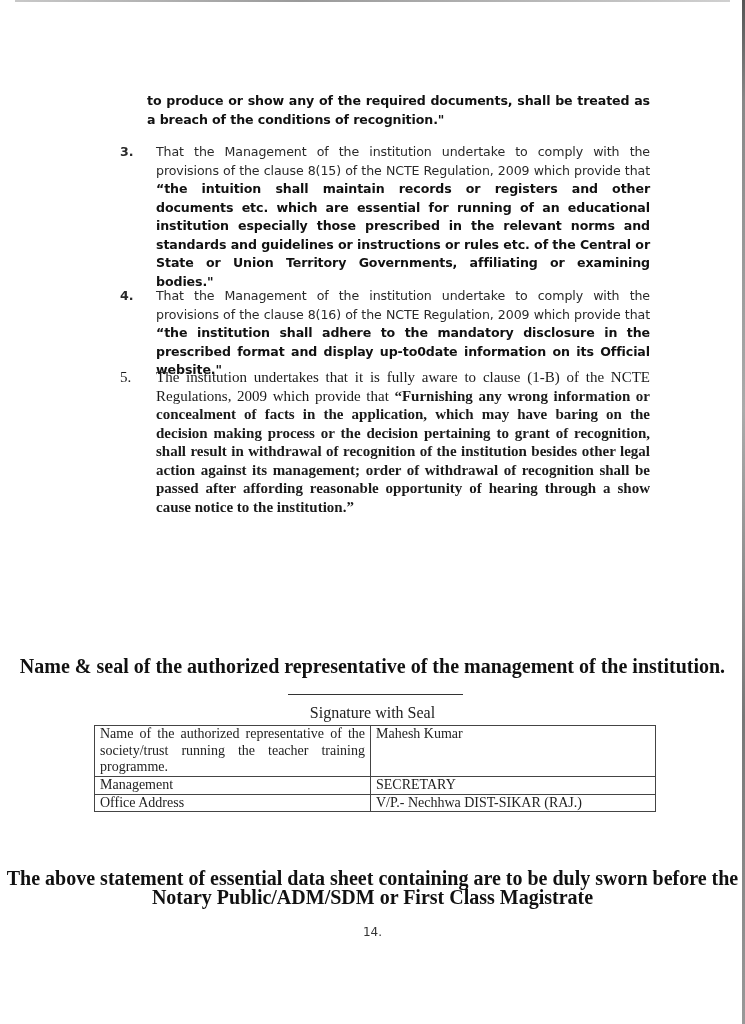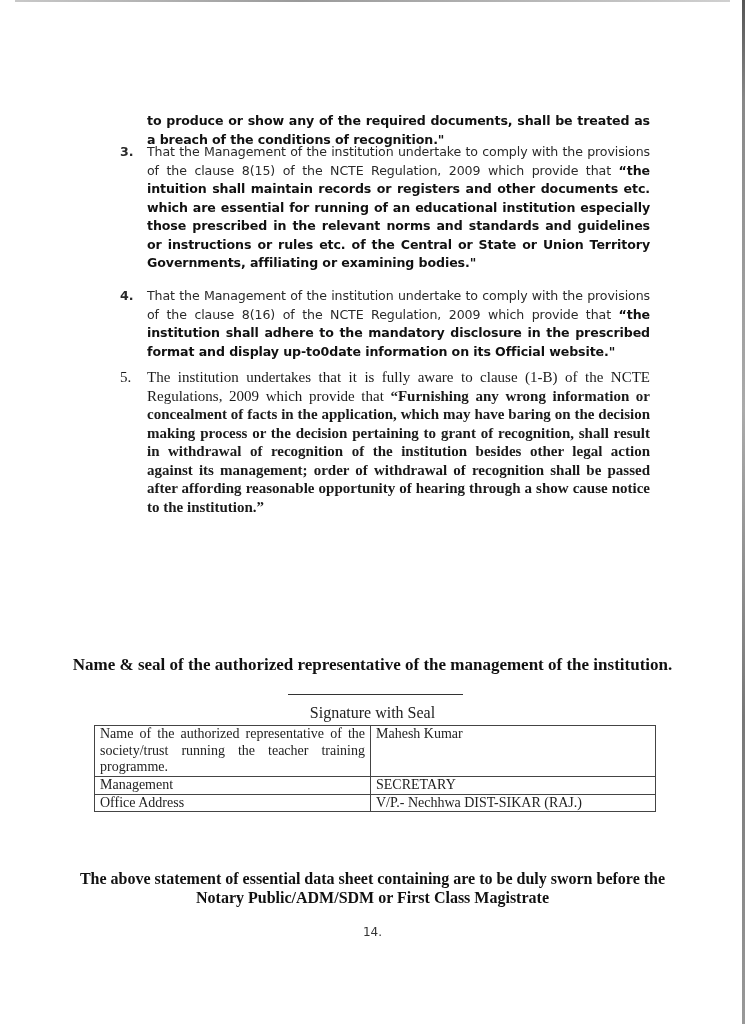--- a/index.html
+++ b/index.html
@@ -16,56 +16,56 @@
     background: linear-gradient(to bottom, #555 0%, #888 10%, #aaa 40%, #777 70%, #999 100%);
   }
 
   .item {
     position: absolute; left: 120px; width: 530px;
     font-size: 13px; line-height: 18.5px; text-align: justify;
   }
   .item .num {
     position: absolute; left: 0; top: 0; width: 26px; font-weight: bold;
   }
-  .item .body { margin-left: 27px; }
+  .item .body { margin-left: 36px; }
   .sans-item { font-family: "DejaVu Sans", sans-serif; font-size: 12.6px; letter-spacing: -0.1px; color: #2a2a2a; }
   .sans-item b { font-weight: bold; color: #111; }
   .serif-item { font-family: "Liberation Serif", serif; font-size: 15px; line-height: 18.5px; color: #1a1a1a; }
   .serif-item .num { font-weight: normal; }
   .serif-item b { font-weight: bold; }
 
-  #cont { top: 92px; left: 147px; width: 503px; margin-top: 20px; }
+  #cont { top: 92px; left: 147px; width: 503px; }
   #item3 { top: 143px; }
   #item4 { top: 287px; }
   #item5 { top: 368px; }
 
   .heading-seal {
     position: absolute; left: 0; width: 745px; top: 655px; text-align: center;
-    font-family: "Liberation Serif", serif; font-weight: bold; font-size: 17px; color: #111;
+    font-family: "Liberation Serif", serif; font-weight: bold; font-size: 20px; color: #111;
   }
   .sig-line {
     position: absolute; left: 288px; top: 694px; width: 175px; height: 1px; background: #333;
   }
   .sig-label {
     position: absolute; left: 0; width: 745px; top: 704px; text-align: center;
     font-family: "Liberation Serif", serif; font-size: 16px; color: #222;
   }
   table.info {
     position: absolute; left: 94px; top: 725px; width: 562px;
     border-collapse: collapse; font-family: "Liberation Serif", serif; font-size: 14px; color: #222;
   }
   table.info td {
     border: 1px solid #444; padding: 0 5px; vertical-align: top; line-height: 16.5px; margin-left: 32px;
   }
   table.info td.label { width: 265px; text-align: justify; }
   table.info tr.tall td { height: 50px; }
 
   .footer-note {
     position: absolute; left: 0; width: 745px; top: 869px; text-align: center;
-    font-family: "Liberation Serif", serif; font-weight: bold; font-size: 16px; line-height: 19px; color: #111;
+    font-family: "Liberation Serif", serif; font-weight: bold; font-size: 20px; line-height: 19px; color: #111;
   }
   .page-number {
     position: absolute; left: 0; width: 745px; top: 925px; text-align: center;
     font-family: "DejaVu Sans", sans-serif; font-size: 12px; color: #333;
   }
 </style>
 </head>
 <body>
 
 <div class="page-top-edge"></div>

